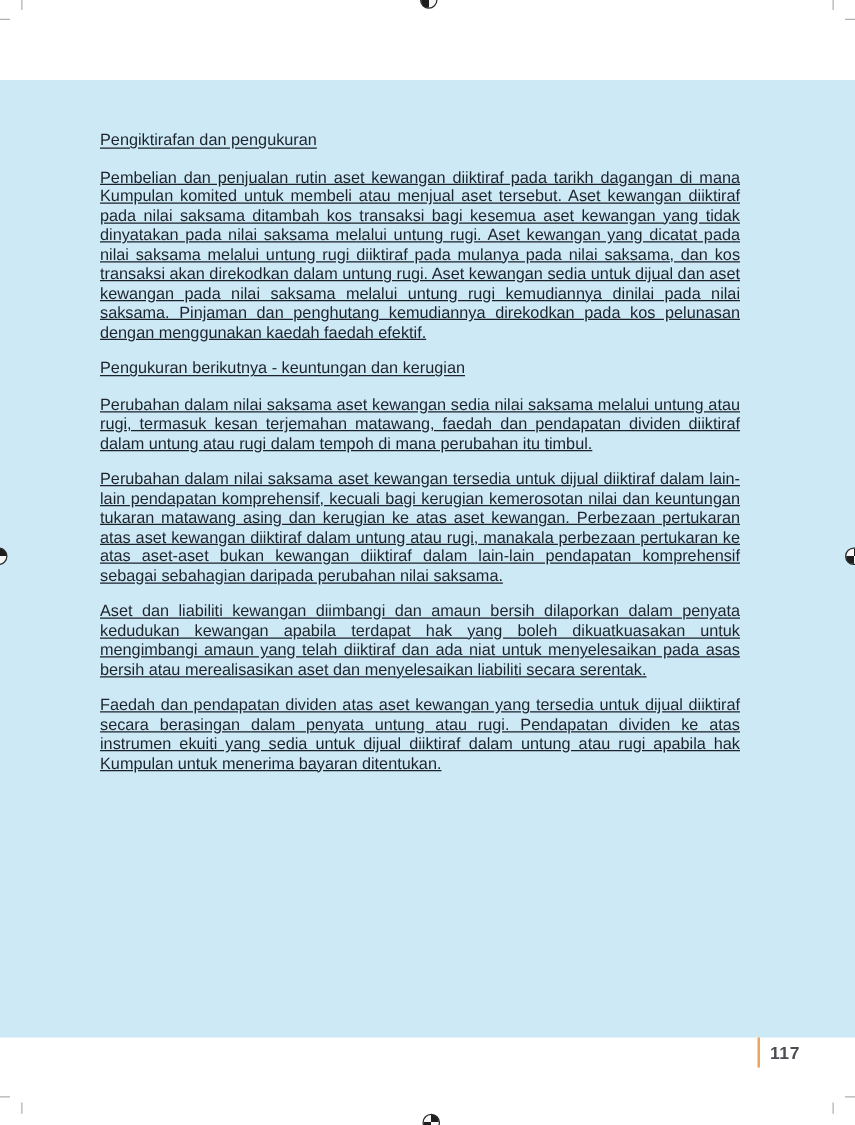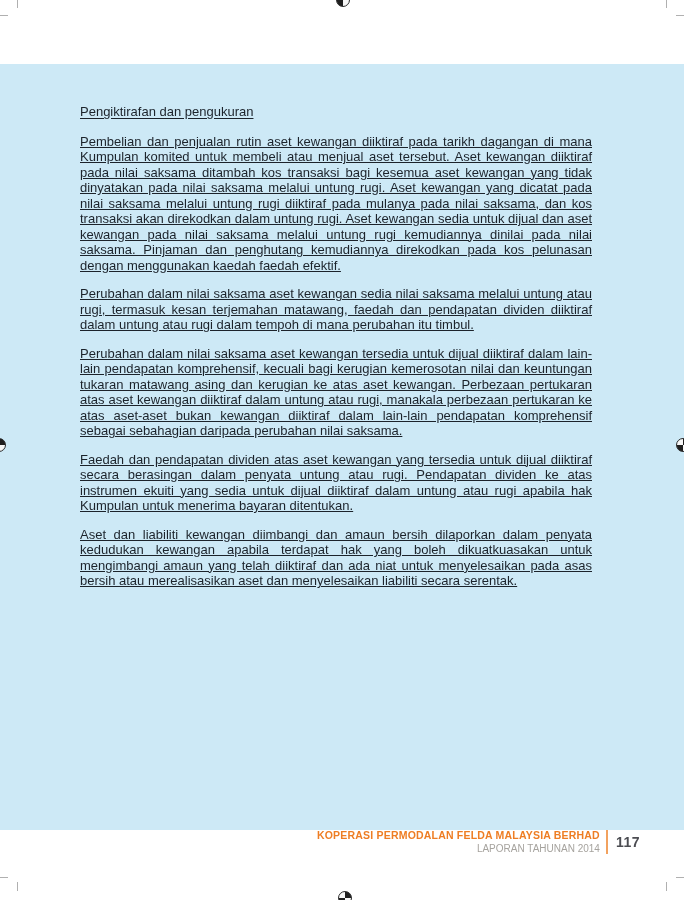--- a/index.html
+++ b/index.html
@@ -60,32 +60,29 @@
 
   <div class="page-bg"></div>
 
   <div class="content">
     <section>
       <div class="heading">Pengiktirafan dan pengukuran</div>
       <p>Pembelian dan penjualan rutin aset kewangan diiktiraf pada tarikh dagangan di mana Kumpulan komited untuk membeli atau menjual aset tersebut. Aset kewangan diiktiraf pada nilai saksama ditambah kos transaksi bagi kesemua aset kewangan yang tidak dinyatakan pada nilai saksama melalui untung rugi. Aset kewangan yang dicatat pada nilai saksama melalui untung rugi diiktiraf pada mulanya pada nilai saksama, dan kos transaksi akan direkodkan dalam untung rugi. Aset kewangan sedia untuk dijual dan aset kewangan pada nilai saksama melalui untung rugi kemudiannya dinilai pada nilai saksama. Pinjaman dan penghutang kemudiannya direkodkan pada kos pelunasan dengan menggunakan kaedah faedah efektif.</p>
     </section>
 
     <section>
+      <div class="heading">Pengukuran berikutnya - keuntungan dan kerugian</div>
       <p>Perubahan dalam nilai saksama aset kewangan sedia nilai saksama melalui untung atau rugi, termasuk kesan terjemahan matawang, faedah dan pendapatan dividen diiktiraf dalam untung atau rugi dalam tempoh di mana perubahan itu timbul.</p>
       <p>Perubahan dalam nilai saksama aset kewangan tersedia untuk dijual diiktiraf dalam lain-lain pendapatan komprehensif, kecuali bagi kerugian kemerosotan nilai dan keuntungan tukaran matawang asing dan kerugian ke atas aset kewangan. Perbezaan pertukaran atas aset kewangan diiktiraf dalam untung atau rugi, manakala perbezaan pertukaran ke atas aset-aset bukan kewangan diiktiraf dalam lain-lain pendapatan komprehensif sebagai sebahagian daripada perubahan nilai saksama.</p>
+      <p>Aset dan liabiliti kewangan diimbangi dan amaun bersih dilaporkan dalam penyata kedudukan kewangan apabila terdapat hak yang boleh dikuatkuasakan untuk mengimbangi amaun yang telah diiktiraf dan ada niat untuk menyelesaikan pada asas bersih atau merealisasikan aset dan menyelesaikan liabiliti secara serentak.</p>
       <p>Faedah dan pendapatan dividen atas aset kewangan yang tersedia untuk dijual diiktiraf secara berasingan dalam penyata untung atau rugi. Pendapatan dividen ke atas instrumen ekuiti yang sedia untuk dijual diiktiraf dalam untung atau rugi apabila hak Kumpulan untuk menerima bayaran ditentukan.</p>
-      <p>Aset dan liabiliti kewangan diimbangi dan amaun bersih dilaporkan dalam penyata kedudukan kewangan apabila terdapat hak yang boleh dikuatkuasakan untuk mengimbangi amaun yang telah diiktiraf dan ada niat untuk menyelesaikan pada asas bersih atau merealisasikan aset dan menyelesaikan liabiliti secara serentak.</p>
     </section>
   </div>
 
   <div class="footer">
-    <div class="footer-text">
-      <div class="footer-company">KOPERASI PERMODALAN FELDA MALAYSIA BERHAD</div>
-      <div class="footer-report">LAPORAN TAHUNAN 2014</div>
-    </div>
     <div class="footer-divider"></div>
     <div class="footer-pagenum">117</div>
   </div>
 
   <div class="regmark top-center"></div>
   <div class="regmark bottom-center"></div>
   <div class="regmark left-middle"></div>
   <div class="regmark right-middle"></div>
 
   <div class="cropline crop-tl-v"></div>

